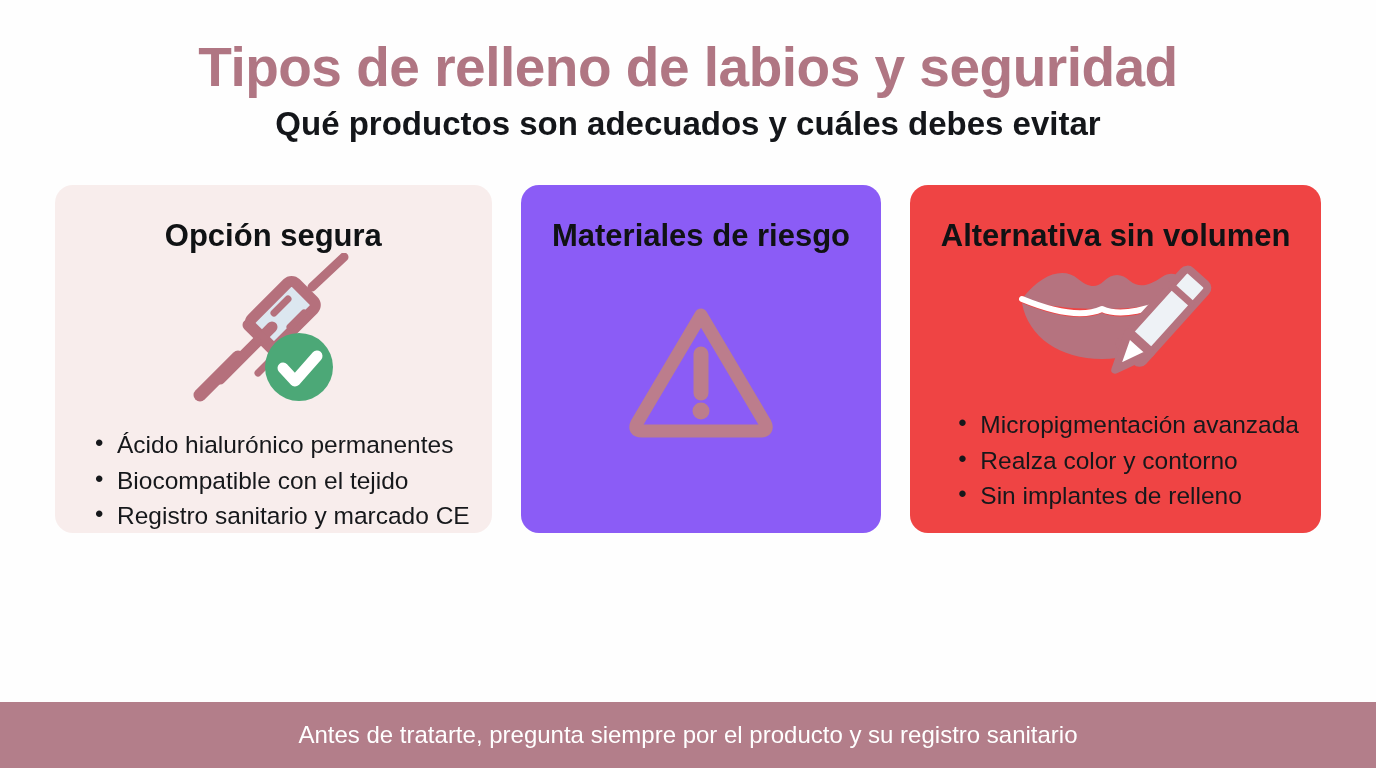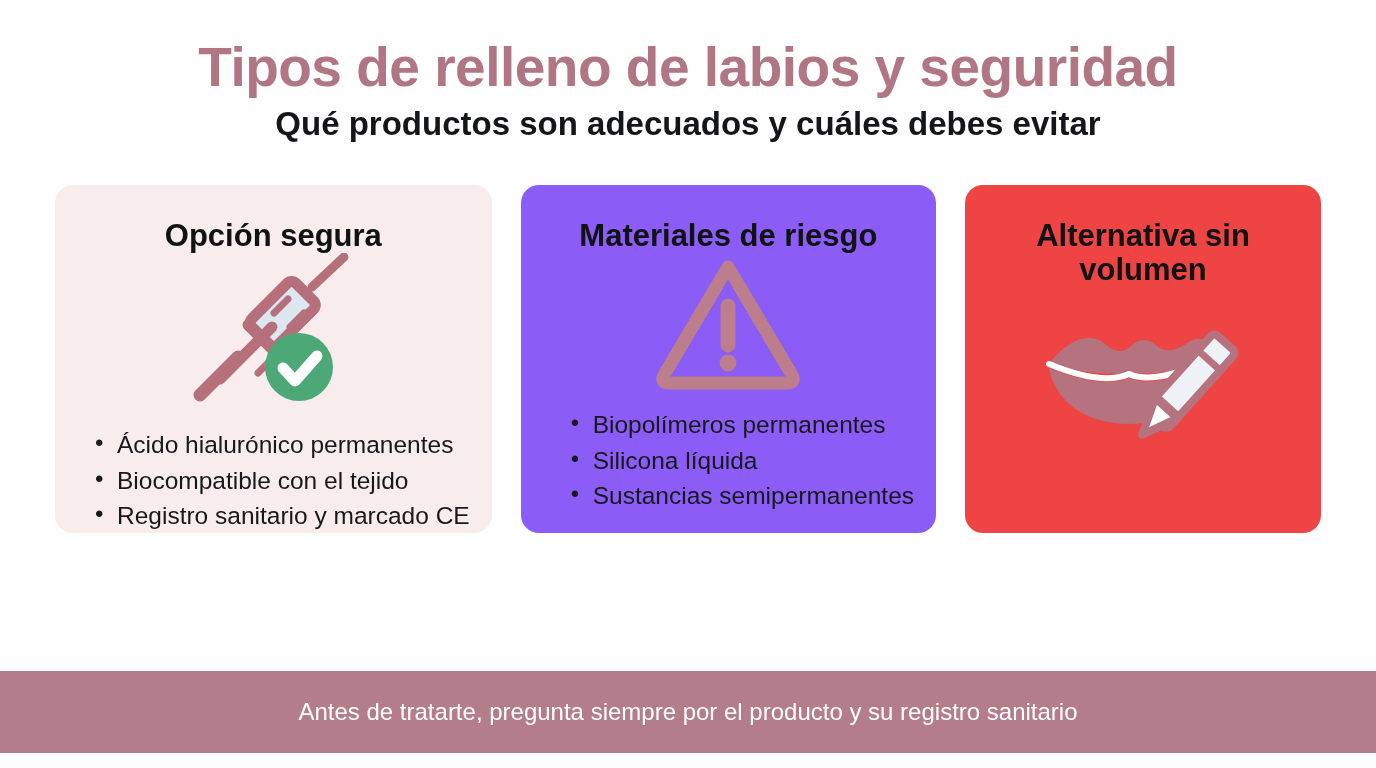--- a/index.html
+++ b/index.html
@@ -107,22 +107,22 @@
   }
   .card-safe .card-list { padding-left: 14px; }
   .card-risk .card-list { padding-left: 24px; }
   .card-alt  .card-list { padding-left: 22px; }
 
   
   .footer-band {
     position: absolute;
     left: 0;
     right: 0;
-    bottom: 15px;
-    height: 82px;
+    bottom: 0;
+    height: 66px;
     background: #B37E8A;
     display: flex;
     align-items: center;
     justify-content: center;
   }
   .footer-text {
     color: #FFFFFF;
     font-size: 24px;
     line-height: 1.2;
     text-align: center;
@@ -181,25 +181,20 @@
       <h3 class="card-title">Materiales de riesgo</h3>
 
       <div class="card-icon">
         <svg width="150" height="140" viewBox="0 0 150 140" aria-hidden="true">
           <path d="M75 14 L139 122 Q143 130 134 130 L16 130 Q7 130 11 122 Z" fill="none" stroke="#BC7D8C" stroke-width="13" stroke-linejoin="round" stroke-linecap="round"></path>
           <line x1="75" y1="53" x2="75" y2="92" stroke="#BC7D8C" stroke-width="15" stroke-linecap="round"></line>
           <circle cx="75" cy="110" r="8.5" fill="#BC7D8C"></circle>
         </svg>
       </div>
 
-      <ul class="card-list">
-        <li>Biopolímeros permanentes</li>
-        <li>Silicona líquida</li>
-        <li>Sustancias semipermanentes</li>
-      </ul>
     </div>
 
     <div class="card card-alt">
       <h3 class="card-title">Alternativa sin volumen</h3>
 
       <div class="card-icon">
         <svg width="200" height="140" viewBox="0 0 200 140" aria-hidden="true">
 
           <g>
             <path d="M6 46 C26 20 48 14 62 26 C72 34 80 36 88 28
@@ -213,20 +208,25 @@
 
           <g transform="rotate(42 140 70)">
             <rect x="126" y="8" width="30" height="104" rx="5" fill="#EEF2F6" stroke="#B5737F" stroke-width="8" stroke-linejoin="round"></rect>
             <line x1="126" y1="32" x2="156" y2="32" stroke="#B5737F" stroke-width="7"></line>
             <line x1="126" y1="94" x2="156" y2="94" stroke="#B5737F" stroke-width="7"></line>
             <path d="M126 96 L141 132 L156 96 Z" fill="#FFFFFF" stroke="#B5737F" stroke-width="8" stroke-linejoin="round" stroke-linecap="round"></path>
           </g>
         </svg>
       </div>
 
+      <ul class="card-list">
+        <li>Micropigmentación avanzada</li>
+        <li>Realza color y contorno</li>
+        <li>Sin implantes de relleno</li>
+      </ul>
     </div>
 
   </div>
 
   <div class="footer-band">
     <span class="footer-text">Antes de tratarte, pregunta siempre por el producto y su registro sanitario</span>
   </div>
 
 </div>
 

